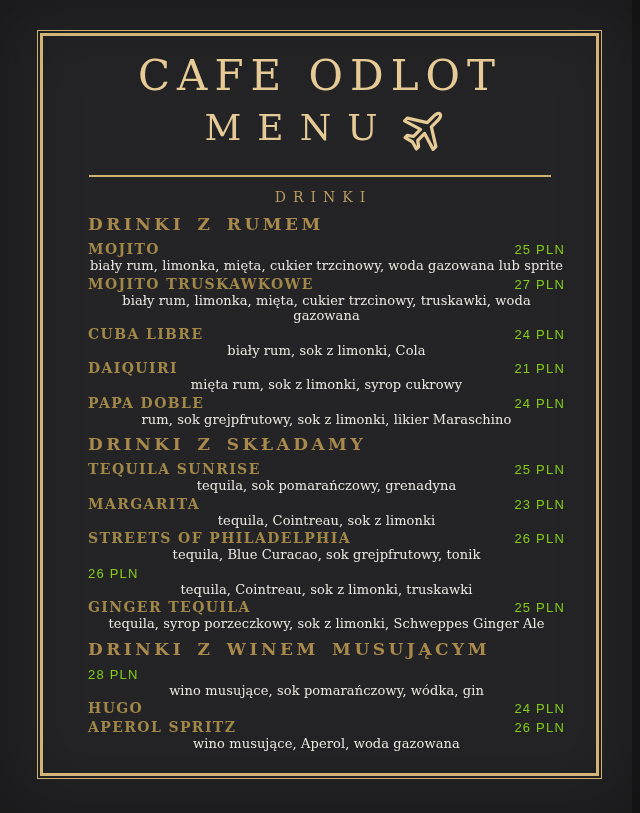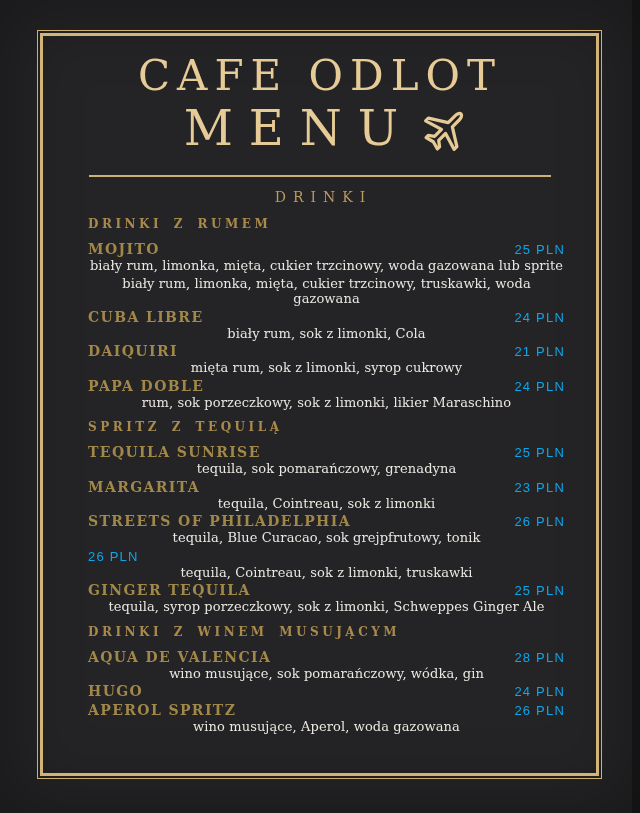--- a/index.html
+++ b/index.html
@@ -28,49 +28,49 @@
   }
   .content {
     position: absolute;
     left: 48px; right: 48px; top: 41px; bottom: 45px;
     overflow: hidden;
   }
   .title { margin: 10px 0 0 0; text-align: center; color: #e7cb96; font-weight: 500; }
   .title-line { display: block; font-size: 42px; line-height: 50px; letter-spacing: 7px; }
   .title-line2 {
     display: flex; align-items: center; justify-content: center; gap: 6px;
-    font-size: 48px; line-height: 50px; text-align: right;
+    font-size: 36px; line-height: 50px; text-align: right;
   }
   .title-line2 .menu-word { letter-spacing: 16px; padding-left: 16px; }
   .plane-svg { width: 52px; height: 52px; flex: 0 0 auto; margin-top: 2px; }
   .divider {
     margin: 20px auto 0 auto; width: 462px; height: 0;
     border-top: 2px solid #cfb173;
   }
   .subtitle {
     margin-top: 11px; text-align: center;
     color: #b99a5f; font-size: 14px; line-height: 19px;
     font-weight: normal; letter-spacing: 7px; padding-left: 7px;
   }
   .sections { margin: 0 27px 0 40px; }
   .section-heading {
-    color: #aa8a4c; font-size: 12px; line-height: 18px;
+    color: #aa8a4c; font-size: 17px; line-height: 18px;
     font-weight: bold; letter-spacing: 3.5px; word-spacing: 4px;
     margin: 8px 0 8px 0;
   }
   .item { margin-bottom: 2px; }
   .item-row {
     display: flex; justify-content: space-between; align-items: flex-start;
     line-height: 17px;
   }
   .item-name {
     color: #a18748; font-size: 14px; font-weight: bold; letter-spacing: 1.4px;
   }
   .item-price {
-    color: #0ea5e9; font-size: 13px; letter-spacing: 1.2px;
+    color: #84cc16; font-size: 13px; letter-spacing: 1.2px;
     font-family: "Liberation Sans", sans-serif;
     white-space: nowrap;
   }
   .item-desc {
     color: #eae7e1; font-size: 13px; line-height: 15.5px; letter-spacing: 0.1px; text-align: center;
   }
   .footer {
     position: absolute; left: 0; right: 0; bottom: 13px;
     text-align: center; color: #e7e4de;
     font-size: 13.5px; font-weight: bold; letter-spacing: 0.8px;
@@ -103,20 +103,24 @@
         <div class="section">
           <div class="section-heading">DRINKI Z RUMEM</div>
           <div class="item">
             <div class="item-row">
               <span class="item-name">MOJITO</span>
               <span class="item-price">25 PLN</span>
             </div>
             <div class="item-desc">biały rum, limonka, mięta, cukier trzcinowy, woda gazowana lub sprite</div>
           </div>
           <div class="item">
+            <div class="item-row">
+              <span class="item-name">MOJITO TRUSKAWKOWE</span>
+              <span class="item-price">27 PLN</span>
+            </div>
             <div class="item-desc">biały rum, limonka, mięta, cukier trzcinowy, truskawki, woda gazowana</div>
           </div>
           <div class="item">
             <div class="item-row">
               <span class="item-name">CUBA LIBRE</span>
               <span class="item-price">24 PLN</span>
             </div>
             <div class="item-desc">biały rum, sok z limonki, Cola</div>
           </div>
           <div class="item">
@@ -124,25 +128,25 @@
               <span class="item-name">DAIQUIRI</span>
               <span class="item-price">21 PLN</span>
             </div>
             <div class="item-desc">mięta rum, sok z limonki, syrop cukrowy</div>
           </div>
           <div class="item">
             <div class="item-row">
               <span class="item-name">PAPA DOBLE</span>
               <span class="item-price">24 PLN</span>
             </div>
-            <div class="item-desc">rum, sok porzeczkowy, sok z limonki, likier Maraschino</div>
+            <div class="item-desc">rum, sok grejpfrutowy, sok z limonki, likier Maraschino</div>
           </div>
         </div>
         <div class="section">
-          <div class="section-heading">SPRITZ Z TEQUILĄ</div>
+          <div class="section-heading">DRINKI Z SKŁADAMY</div>
           <div class="item">
             <div class="item-row">
               <span class="item-name">TEQUILA SUNRISE</span>
               <span class="item-price">25 PLN</span>
             </div>
             <div class="item-desc">tequila, sok pomarańczowy, grenadyna</div>
           </div>
           <div class="item">
             <div class="item-row">
               <span class="item-name">MARGARITA</span>
@@ -168,21 +172,20 @@
               <span class="item-name">GINGER TEQUILA</span>
               <span class="item-price">25 PLN</span>
             </div>
             <div class="item-desc">tequila, syrop porzeczkowy, sok z limonki, Schweppes Ginger Ale</div>
           </div>
         </div>
         <div class="section">
           <div class="section-heading">DRINKI Z WINEM MUSUJĄCYM</div>
           <div class="item">
             <div class="item-row">
-              <span class="item-name">AQUA DE VALENCIA</span>
               <span class="item-price">28 PLN</span>
             </div>
             <div class="item-desc">wino musujące, sok pomarańczowy, wódka, gin</div>
           </div>
           <div class="item">
             <div class="item-row">
               <span class="item-name">HUGO</span>
               <span class="item-price">24 PLN</span>
             </div>
           </div>

